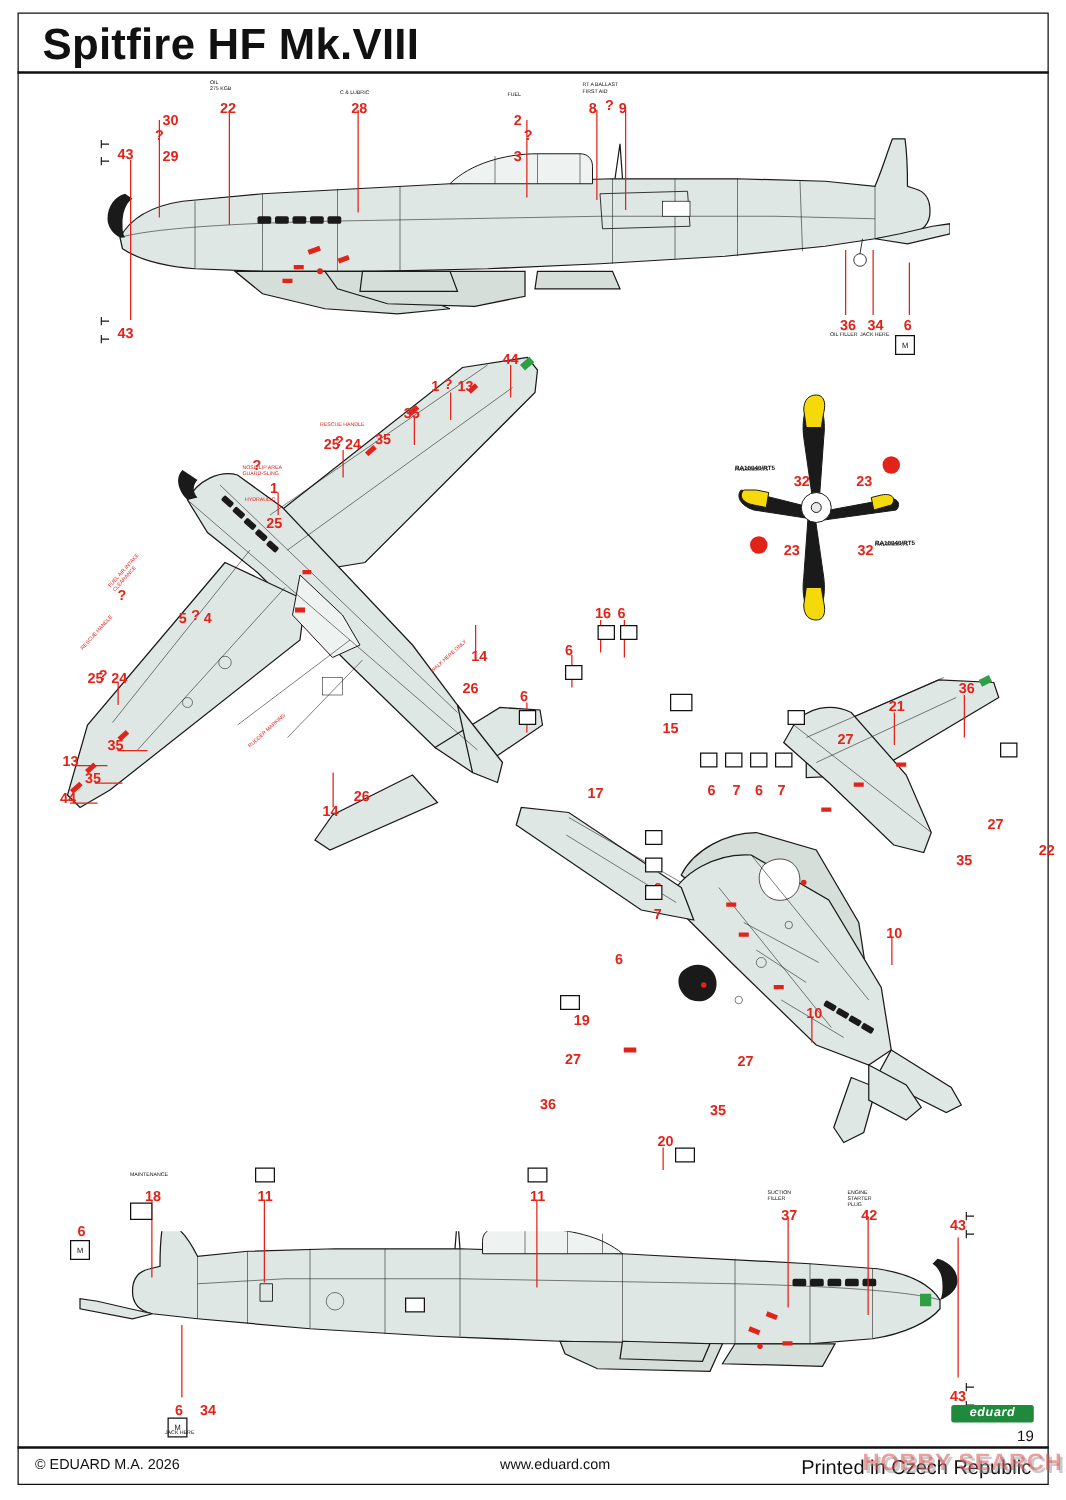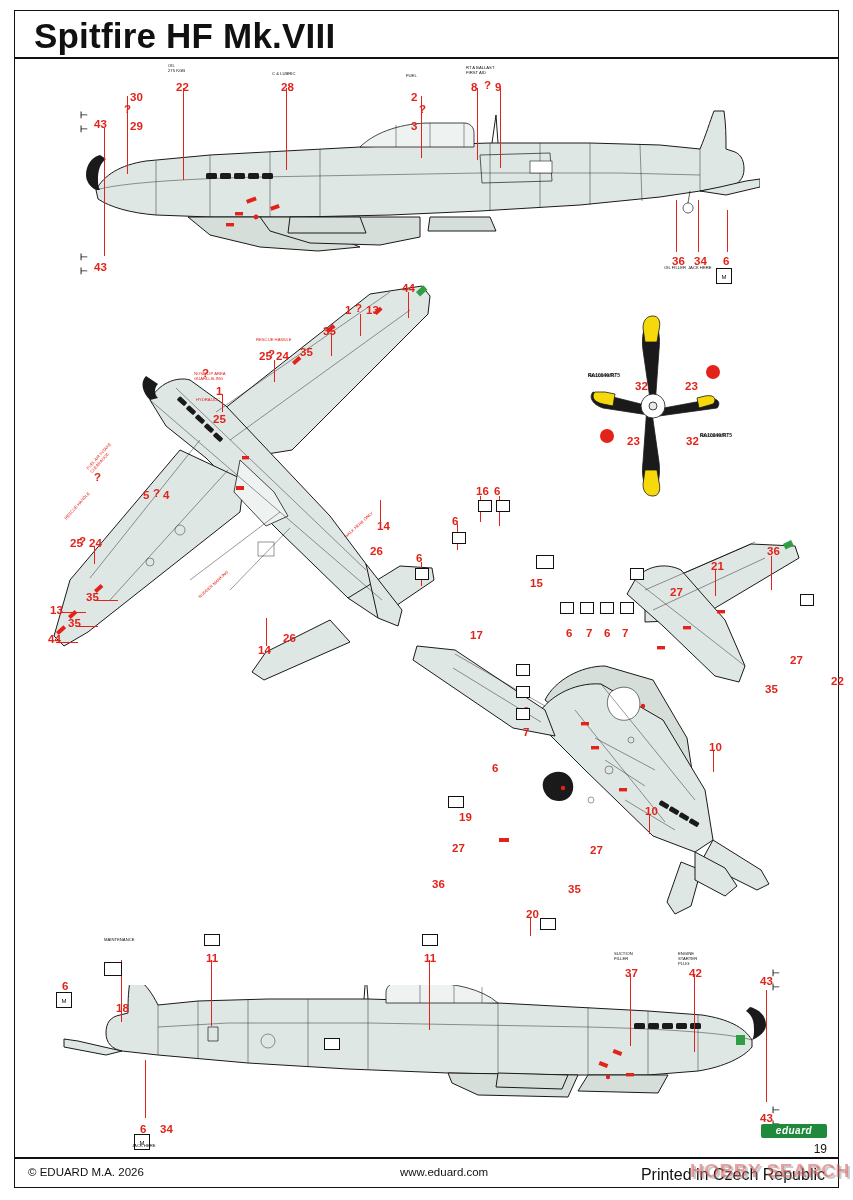--- a/index.html
+++ b/index.html
@@ -360,21 +360,21 @@
       <div class="num" style="left: 432px; top: 879px;">36</div>
       <div class="num" style="left: 590px; top: 845px;">27</div>
       <div class="num" style="left: 568px; top: 884px;">35</div>
       <div class="num" style="left: 526px; top: 909px;">20</div>
       <div class="num" style="left: 635px; top: 381px;">32</div>
       <div class="num" style="left: 685px; top: 381px;">23</div>
       <div class="num" style="left: 627px; top: 436px;">23</div>
       <div class="num" style="left: 686px; top: 436px;">32</div>
       <div class="tiny" style="left: 588px; top: 374px;">RA10040/RT5</div>
       <div class="tiny" style="left: 700px; top: 434px;">RA10040/RT5</div>
-      <div class="num" style="left: 116px; top: 1003px;">18</div>
+      <div class="num" style="left: 116px; top: 953px;">18</div>
       <div class="num" style="left: 206px; top: 953px;">11</div>
       <div class="num" style="left: 424px; top: 953px;">11</div>
       <div class="num" style="left: 625px; top: 968px;">37</div>
       <div class="num" style="left: 689px; top: 968px;">42</div>
       <div class="num" style="left: 62px; top: 981px;">6</div>
       <div class="num" style="left: 140px; top: 1124px;">6</div>
       <div class="num" style="left: 160px; top: 1124px;">34</div>
       <div class="num" style="left: 760px; top: 976px;">43</div>
       <div class="num" style="left: 760px; top: 1113px;">43</div>
     </div>

